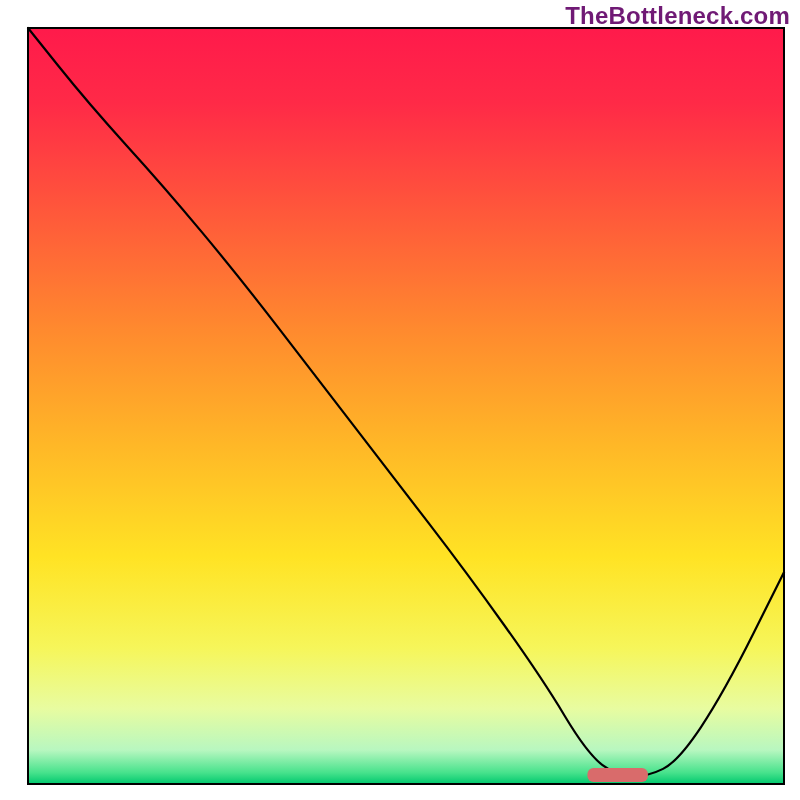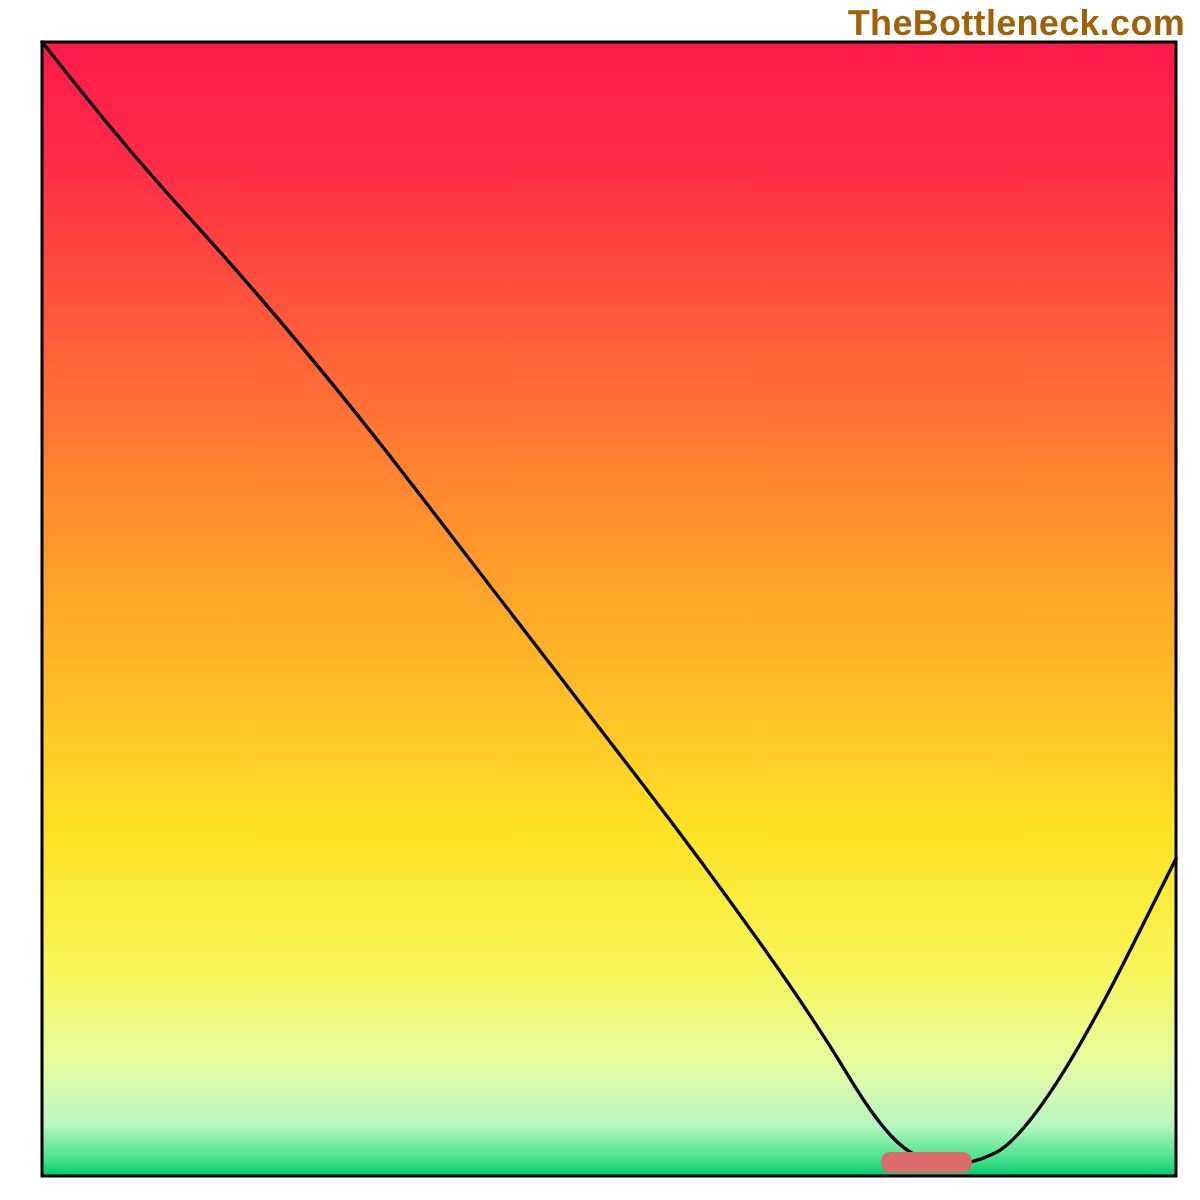--- a/index.html
+++ b/index.html
@@ -14,21 +14,21 @@
     position: relative;
     width: 800px;
     height: 800px;
   }
   .watermark {
     position: absolute;
     top: 2px;
     right: 10px;
     font-size: 24px;
     font-weight: bold;
-    color: #a16207;
+    color: #701a75;
     letter-spacing: 0.2px;
   }
   svg {
     position: absolute;
     top: 0;
     left: 0;
   }
 </style>
 </head>
 <body>

